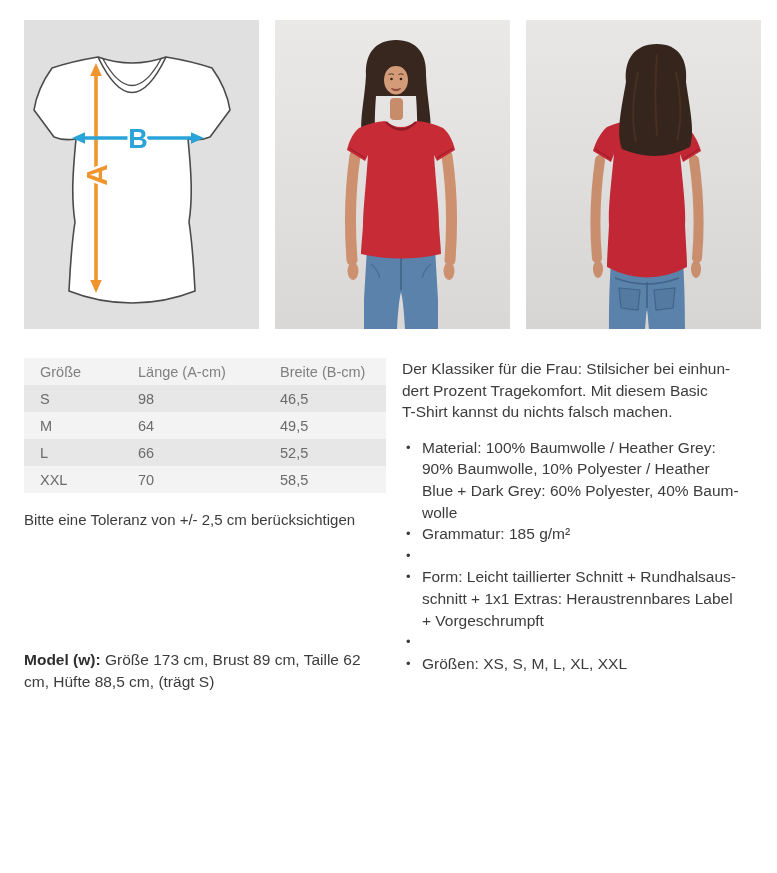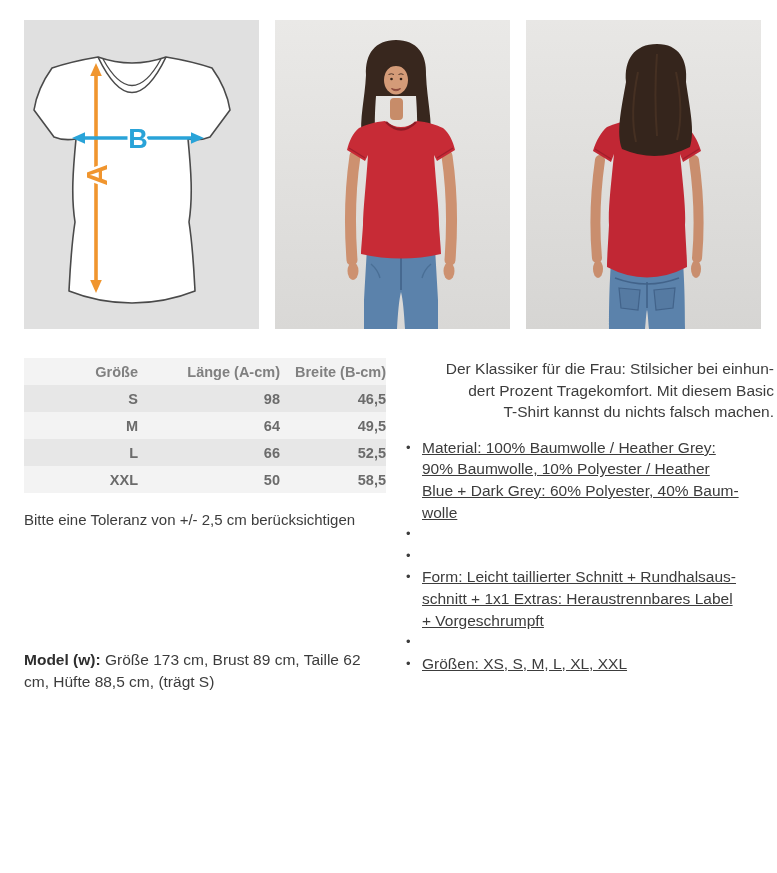--- a/index.html
+++ b/index.html
@@ -13,37 +13,37 @@
   .panel svg{display:block;}
 
   .content-row{display:flex;gap:16px;padding:29px 0 0 24px;align-items:flex-start;}
   .left-col{width:362px;flex:0 0 auto;}
   .right-col{width:372px;flex:0 0 auto;color:#3c3c3c;font-size:15.5px;line-height:21.6px;}
 
   table.size-table{width:100%;border-collapse:collapse;font-size:14.5px;table-layout:fixed;}
   table.size-table col.c1{width:114px;}
   table.size-table col.c2{width:142px;}
   table.size-table th,table.size-table td{
-    height:27px;padding:0;font-weight:700;text-align:right;vertical-align:middle;
+    height:27px;padding:0;font-weight:400;text-align:left;vertical-align:middle;
   }
   table.size-table th:first-child,table.size-table td:first-child{padding-left:16px;}
   table.size-table thead tr{background:#f3f3f3;color:#808080;}
   table.size-table tbody{color:#6b6b6b;}
   table.size-table tbody tr:nth-child(odd){background:#e7e7e7;}
   table.size-table tbody tr:nth-child(even){background:#f3f3f3;}
 
   .tolerance-note{margin:16px 0 0 0;font-size:15px;color:#3c3c3c;line-height:21px;}
   .model-note{margin:119px 0 0 0;font-size:15.5px;color:#3c3c3c;line-height:22px;}
   .model-note b{font-weight:700;color:#2e2e2e;}
 
-  .intro{margin:0;white-space:pre-line;text-align:right;}
+  .intro{margin:0;white-space:pre-line;}
   ul.features{list-style:none;margin:14px 0 0 0;padding:0 0 0 4px;}
   ul.features li{display:flex;align-items:flex-start;}
   ul.features .dot{flex:0 0 auto;width:16px;color:#3c3c3c;font-size:13px;line-height:21.6px;}
-  ul.features .li-text{white-space:pre-line;text-decoration:underline;}
+  ul.features .li-text{white-space:pre-line;}
 </style>
 </head>
 <body>
 
 <div class="top-row">
 
   <div class="panel">
     <svg viewBox="0 0 235 309" width="235" height="309">
       <rect x="0" y="0" width="235" height="309" fill="#e0e0e0"></rect>
       <g>
@@ -178,21 +178,21 @@
           <td>64</td>
           <td>49,5</td>
         </tr>
         <tr>
           <td>L</td>
           <td>66</td>
           <td>52,5</td>
         </tr>
         <tr>
           <td>XXL</td>
-          <td>50</td>
+          <td>70</td>
           <td>58,5</td>
         </tr>
       </tbody>
     </table>
 
     <p class="tolerance-note">Bitte eine Toleranz von +/- 2,5 cm berücksichtigen</p>
 
     <p class="model-note"><b>Model (w):</b><span> Größe 173 cm, Brust 89 cm, Taille 62 cm, Hüfte 88,5 cm, (trägt S)</span></p>
   </div>
 
@@ -203,20 +203,21 @@
     <ul class="features">
       <li>
         <span class="dot">•</span>
         <span class="li-text">Material: 100% Baumwolle / Heather Grey:
 90% Baumwolle, 10%  Polyester / Heather
 Blue + Dark Grey: 60% Polyester, 40% Baum-
 wolle</span>
       </li>
       <li>
         <span class="dot">•</span>
+        <span class="li-text">Grammatur: 185 g/m²</span>
       </li>
       <li>
         <span class="dot">•</span>
       </li>
       <li>
         <span class="dot">•</span>
         <span class="li-text">Form: Leicht taillierter Schnitt + Rundhalsaus-
 schnitt + 1x1 Extras: Heraustrennbares Label
 + Vorgeschrumpft</span>
       </li>

